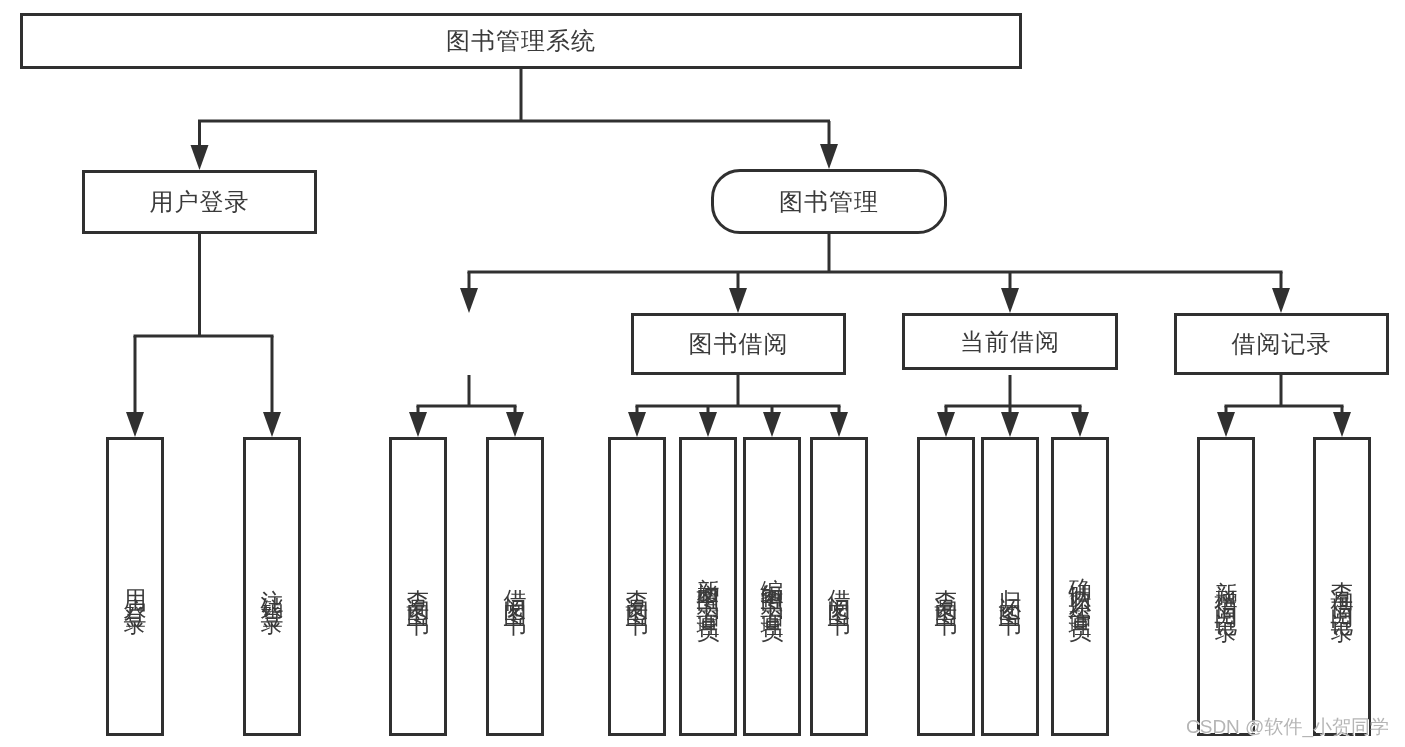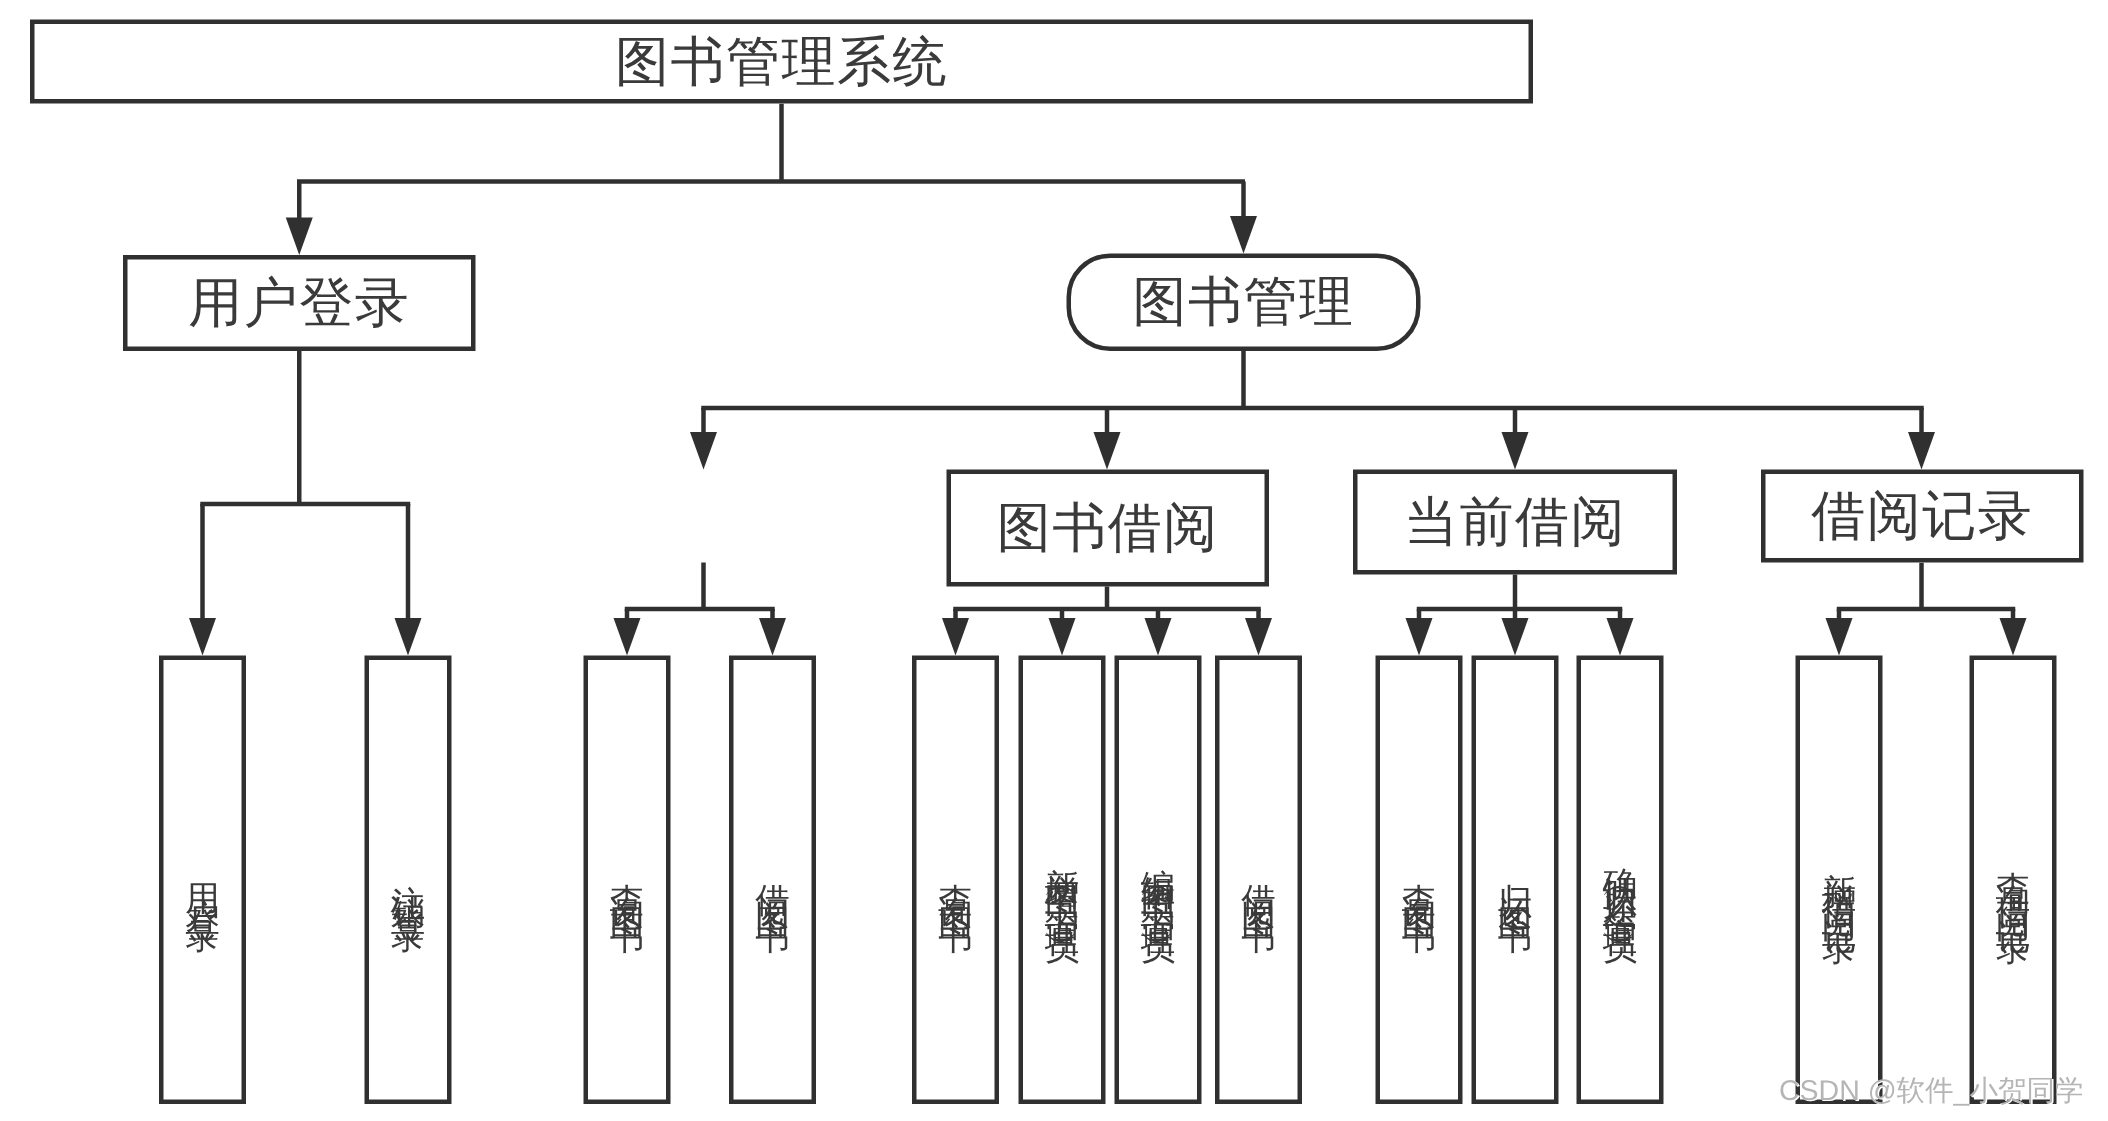--- a/index.html
+++ b/index.html
@@ -27,21 +27,21 @@
     position: absolute;
     box-sizing: border-box;
     border: 3px solid #303030;
     background: #ffffff;
     display: flex;
     align-items: center;
     justify-content: center;
     color: #3a3a3a;
   }
   .node.h-label {
-    font-size: 36px;
+    font-size: 24px;
     letter-spacing: 1px;
     white-space: nowrap;
   }
   .node.leaf {
     writing-mode: vertical-rl;
     text-orientation: mixed;
     font-size: 23px;
     letter-spacing: 8px;
     line-height: 1;
     white-space: nowrap;
@@ -120,24 +120,24 @@
     <span>图书管理系统</span>
   </div>
 
   <div class="node h-label" style="left:82px; top:170px; width:235px; height:64px;">
     <span>用户登录</span>
   </div>
   <div class="node h-label" style="left:711px; top:169px; width:236px; height:65px;border-radius:29px;">
     <span>图书管理</span>
   </div>
 
-  <div class="node h-label" style="left:631px; top:313px; width:215px; height:78px;">
+  <div class="node h-label" style="left:631px; top:313px; width:215px; height:62px;">
     <span>图书借阅</span>
   </div>
-  <div class="node h-label" style="left:902px; top:313px; width:216px; height:70px;text-align:right;">
+  <div class="node h-label" style="left:902px; top:313px; width:216px; height:57px;text-align:right;">
     <span>当前借阅</span>
   </div>
   <div class="node h-label" style="left:1174px; top:313px; width:215px; height:62px;">
     <span>借阅记录</span>
   </div>
 
   <div class="node leaf" style="left:106px; top:437px; width:58px; height:299px;">
     <span>用户登录</span>
   </div>
   <div class="node leaf" style="left:243px; top:437px; width:58px; height:299px;">

